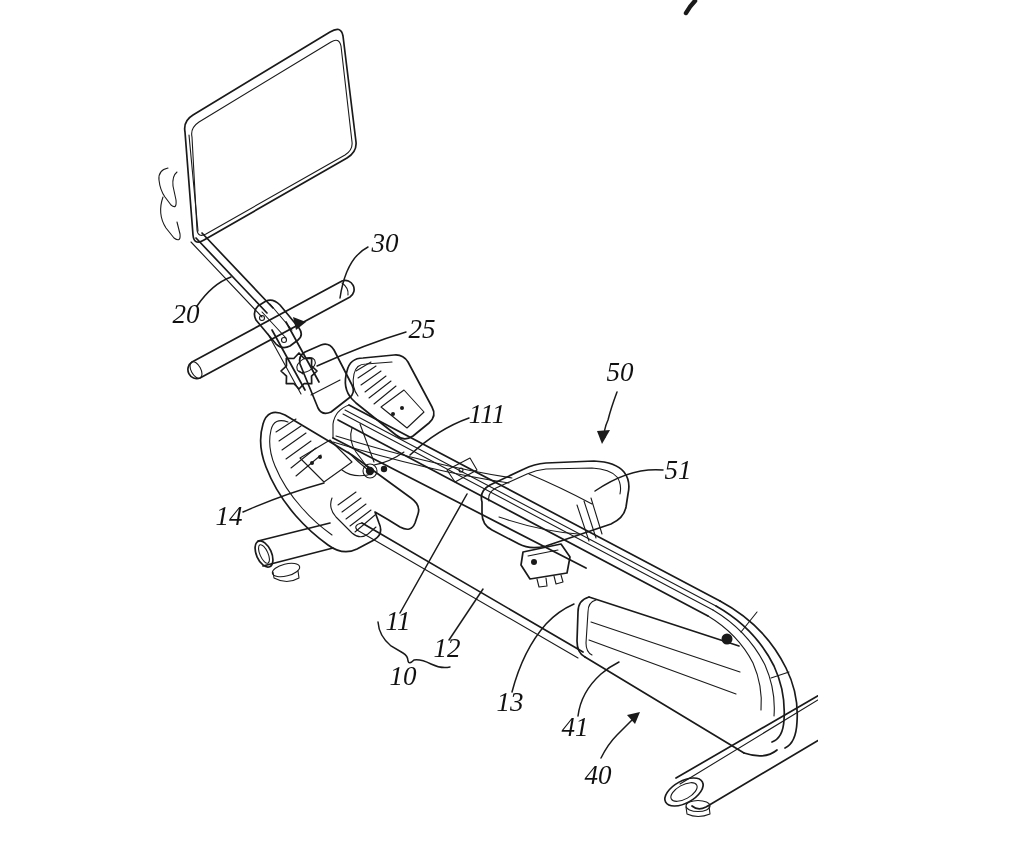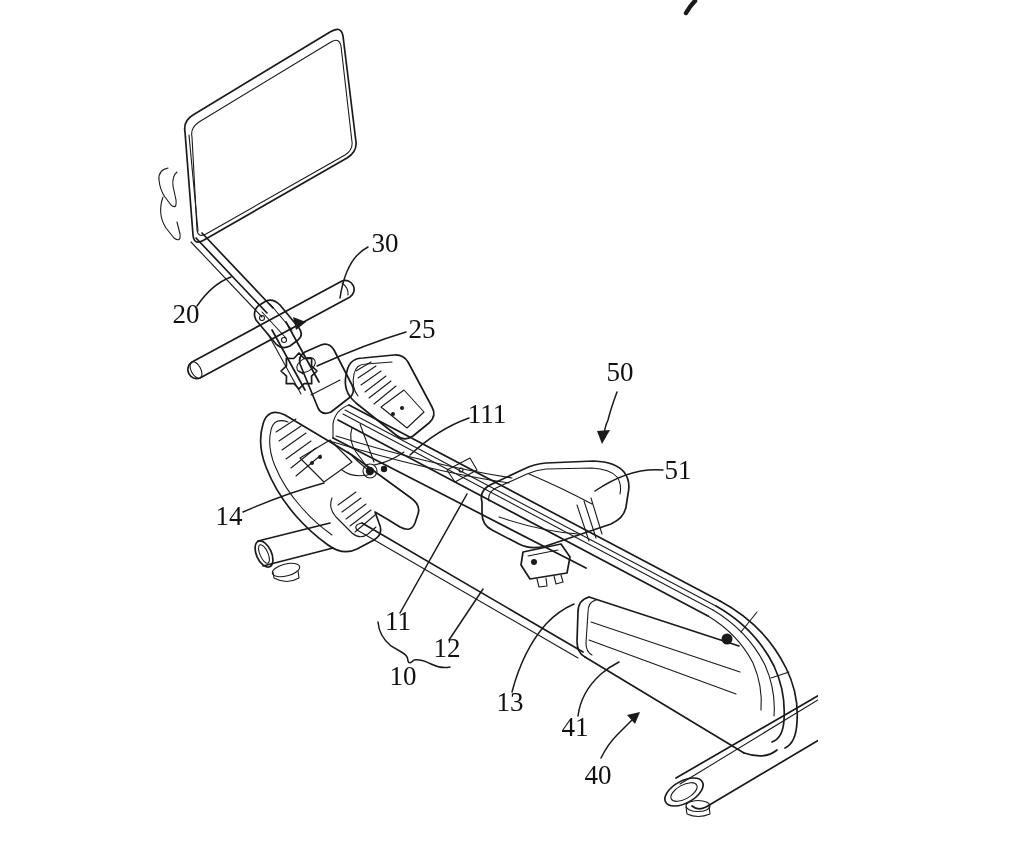--- a/index.html
+++ b/index.html
@@ -1,17 +1,17 @@
 <!DOCTYPE html>
 <html><head>
 <meta charset="utf-8">
 <style>
   html,body{margin:0;padding:0;background:#ffffff;}
   .stage{position:relative;width:818px;height:844px;background:#ffffff;overflow:hidden;
-         font-family:"Liberation Serif","DejaVu Serif",serif;}
+         font-family:"Liberation Serif","DejaVu Serif",serif;font-style:italic;}
   svg{position:absolute;left:0;top:0;}
   .art{fill:none;stroke:#1a1a1a;stroke-width:1.7;stroke-linecap:round;stroke-linejoin:round;}
   .thin{stroke-width:1.1;}
   .ld{fill:none;stroke:#1a1a1a;stroke-width:1.5;stroke-linecap:round;}
   .lbl{fill:#111111;font-size:27px;font-family:"Liberation Serif","DejaVu Serif",serif;text-anchor:middle;}
   .dark{fill:#1a1a1a;stroke:none;}
 </style>
 </head>
 <body>
 

